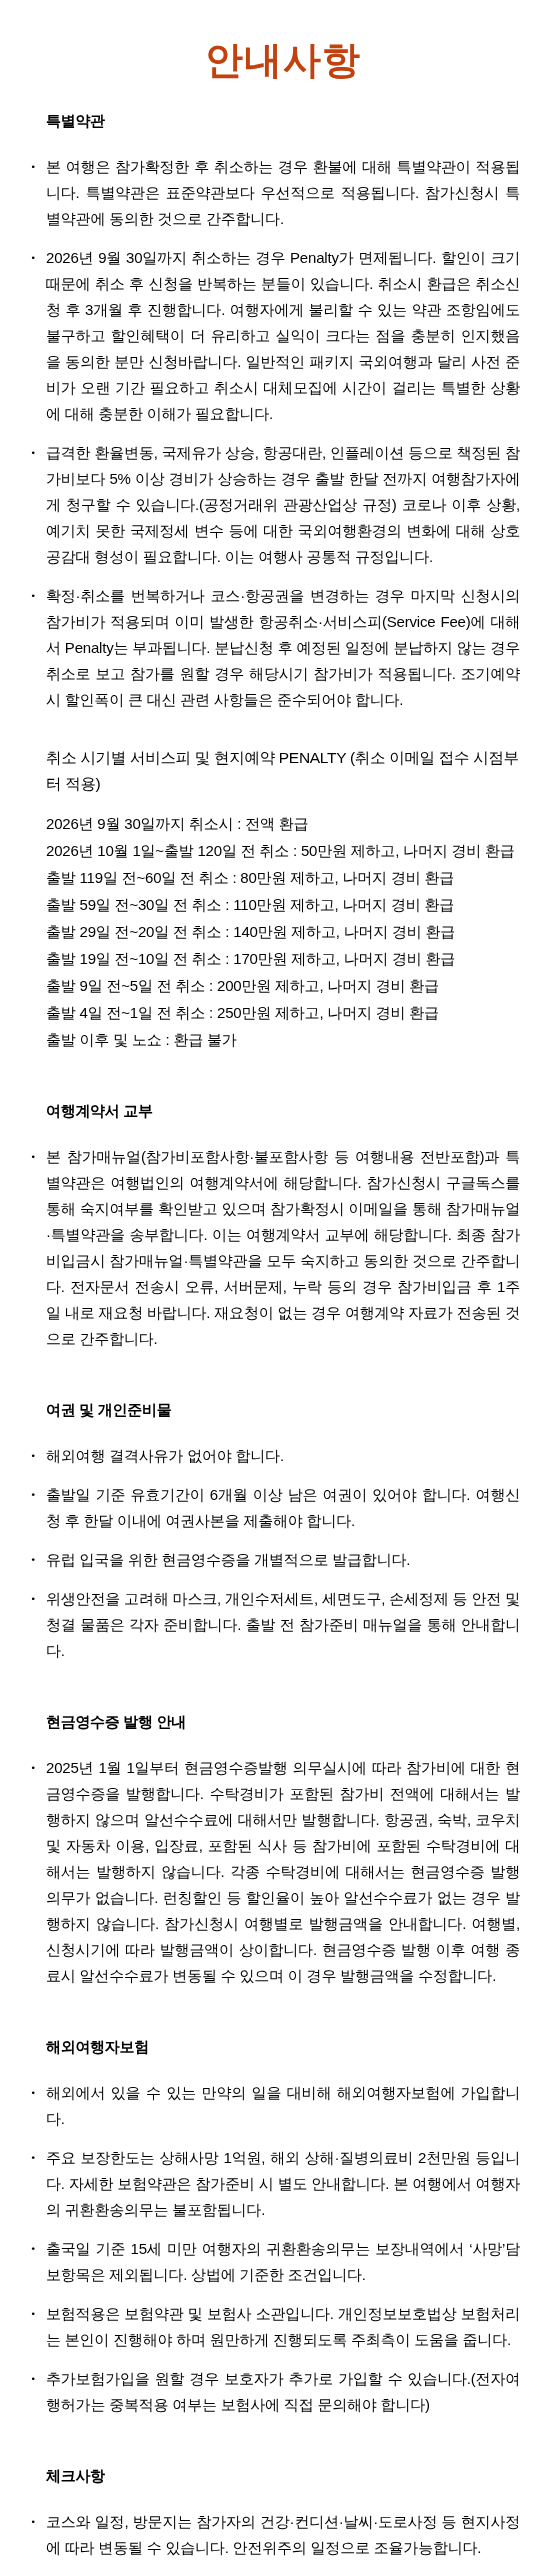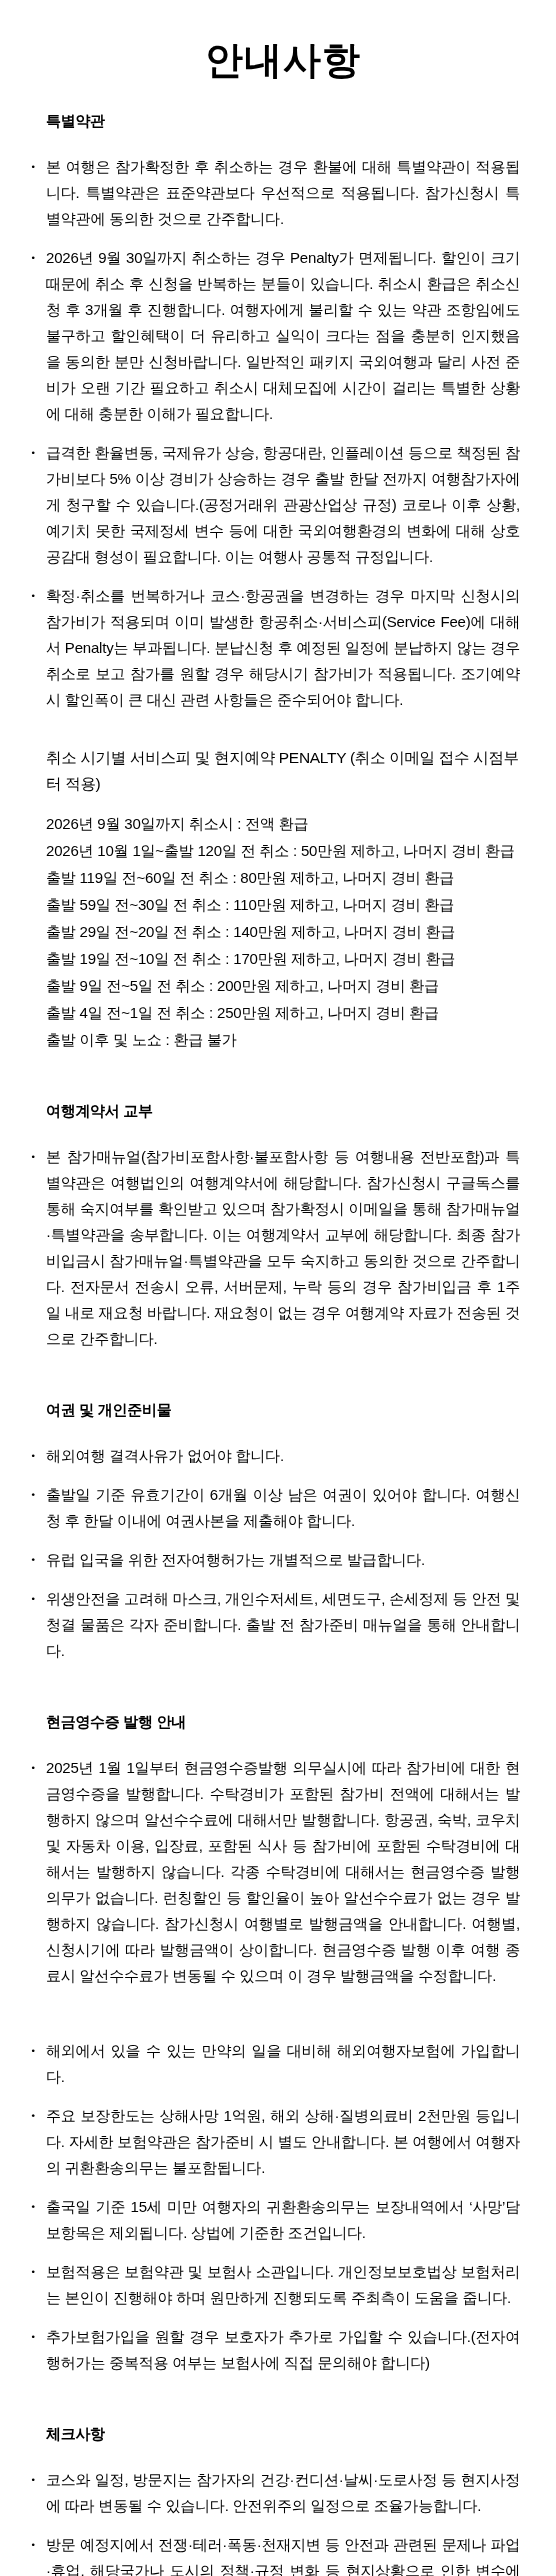--- a/index.html
+++ b/index.html
@@ -61,21 +61,21 @@
   .plain {
     font-size:15px;
     line-height:27px;
     letter-spacing:-0.2px;
   }
 </style>
 </head>
 <body>
 
 <div class="page">
-  <h1 class="doc-title" style="color: #000000;">안내사항</h1>
+  <h1 class="doc-title" style="color: #c2410c;">안내사항</h1>
   <div>
       <section class="section">
         <h2 class="sec-heading">특별약관</h2>
         <div class="li"><span class="marker">•</span><span class="txt"><span>본 여행은 참가확정한 후 취소하는 경우 환불에 대해 특별약관이 적용됩니다. 특별약관은 표준약관보다 우선적으로 적용됩니다. 참가신청시 특별약관에 동의한 것으로 간주합니다.</span></span></div>
         <div class="li"><span class="marker">•</span><span class="txt"><span>2026년 9월 30일까지 취소하는 경우 Penalty가 면제됩니다. 할인이 크기 때문에 취소 후 신청을 반복하는 분들이 있습니다. 취소시 환급은 취소신청 후 3개월 후 진행합니다. 여행자에게 불리할 수 있는 약관 조항임에도 불구하고 할인혜택이 더 유리하고 실익이 크다는 점을 충분히 인지했음을 동의한 분만 신청바랍니다. 일반적인 패키지 국외여행과 달리 사전 준비가 오랜 기간 필요하고 취소시 대체모집에 시간이 걸리는 특별한 상황에 대해 충분한 이해가 필요합니다.</span></span></div>
         <div class="li"><span class="marker">•</span><span class="txt"><span>급격한 환율변동, 국제유가 상승, 항공대란, 인플레이션 등으로 책정된 참가비보다 5% 이상 경비가 상승하는 경우 출발 한달 전까지 여행참가자에게 청구할 수 있습니다.(공정거래위 관광산업상 규정) 코로나 이후 상황, 예기치 못한 국제정세 변수 등에 대한 국외여행환경의 변화에 대해 상호 공감대 형성이 필요합니다. 이는 여행사 공통적 규정입니다.</span></span></div>
         <div class="li"><span class="marker">•</span><span class="txt"><span>확정·취소를 번복하거나 코스·항공권을 변경하는 경우 마지막 신청시의 참가비가 적용되며 이미 발생한 항공취소·서비스피(Service Fee)에 대해서 Penalty는 부과됩니다. 분납신청 후 예정된 일정에 분납하지 않는 경우 취소로 보고 참가를 원할 경우 해당시기 참가비가 적용됩니다. 조기예약시 할인폭이 큰 대신 관련 사항들은 준수되어야 합니다.</span></span></div>
         <div class="subheading">취소 시기별 서비스피 및 현지예약 PENALTY (취소 이메일 접수 시점부터 적용)</div>
         <div class="plain">2026년 9월 30일까지 취소시 : 전액 환급</div>
         <div class="plain">2026년 10월 1일~출발 120일 전 취소 : 50만원 제하고, 나머지 경비 환급</div>
@@ -88,28 +88,29 @@
         <div class="plain">출발 이후 및 노쇼 : 환급 불가</div>
       </section>
       <section class="section">
         <h2 class="sec-heading">여행계약서 교부</h2>
         <div class="li"><span class="marker">•</span><span class="txt"><span>본 참가매뉴얼(참가비포함사항·불포함사항 등 여행내용 전반포함)과 특별약관은 여행법인의 여행계약서에 해당합니다. 참가신청시 구글독스를 통해 숙지여부를 확인받고 있으며 참가확정시 이메일을 통해 참가매뉴얼·특별약관을 송부합니다. 이는 여행계약서 교부에 해당합니다. 최종 참가비입금시 참가매뉴얼·특별약관을 모두 숙지하고 동의한 것으로 간주합니다. </span><b>전자문서 전송시 오류, 서버문제, 누락 등의 경우 참가비입금 후 1주일 내로 재요청 바랍니다. 재요청이 없는 경우 여행계약 자료가 전송된 것으로 간주합니다.</b></span></div>
       </section>
       <section class="section">
         <h2 class="sec-heading">여권 및 개인준비물</h2>
         <div class="li"><span class="marker">•</span><span class="txt"><span>해외여행 결격사유가 없어야 합니다.</span></span></div>
         <div class="li"><span class="marker bold">•</span><span class="txt"><b>출발일 기준 유효기간이 6개월 이상 남은 여권이 있어야 합니다.</b><span> 여행신청 후 한달 이내에 여권사본을 제출해야 합니다.</span></span></div>
-        <div class="li"><span class="marker bold">•</span><span class="txt"><b>유럽 입국을 위한 전자여행허가는 개별적으로 발급합니다.</b></span></div>
+        <div class="li"><span class="marker bold">•</span><span class="txt"><b>유럽 입국을 위한 현금영수증을 개별적으로 발급합니다.</b></span></div>
         <div class="li"><span class="marker">•</span><span class="txt"><span>위생안전을 고려해 마스크, 개인수저세트, 세면도구, 손세정제 등 안전 및 청결 물품은 각자 준비합니다. 출발 전 참가준비 매뉴얼을 통해 안내합니다.</span></span></div>
       </section>
       <section class="section">
         <h2 class="sec-heading">현금영수증 발행 안내</h2>
         <div class="li"><span class="marker">•</span><span class="txt"><span>2025년 1월 1일부터 현금영수증발행 의무실시에 따라 참가비에 대한 현금영수증을 발행합니다. </span><b>수탁경비가 포함된 참가비 전액에 대해서는 발행하지 않으며 알선수수료에 대해서만 발행합니다.</b><span> 항공권, 숙박, 코우치 및 자동차 이용, 입장료, 포함된 식사 등 참가비에 포함된 수탁경비에 대해서는 발행하지 않습니다. 각종 수탁경비에 대해서는 현금영수증 발행 의무가 없습니다. 런칭할인 등 할인율이 높아 알선수수료가 없는 경우 발행하지 않습니다. 참가신청시 여행별로 발행금액을 안내합니다. 여행별, 신청시기에 따라 발행금액이 상이합니다. 현금영수증 발행 이후 여행 종료시 알선수수료가 변동될 수 있으며 이 경우 발행금액을 수정합니다.</span></span></div>
       </section>
       <section class="section">
+        <h2 class="sec-heading">해외여행자보험</h2>
         <div class="li"><span class="marker">•</span><span class="txt"><span>해외에서 있을 수 있는 만약의 일을 대비해 해외여행자보험에 가입합니다.</span></span></div>
         <div class="li"><span class="marker bold">•</span><span class="txt"><b>주요 보장한도는 상해사망 1억원, 해외 상해·질병의료비 2천만원 등입니다.</b><span> 자세한 보험약관은 참가준비 시 별도 안내합니다. 본 여행에서 여행자의 </span><b>귀환환송의무는 불포함됩니다.</b></span></div>
         <div class="li"><span class="marker bold">•</span><span class="txt"><b>출국일 기준 15세 미만 여행자의 귀환환송의무는 보장내역에서 ‘사망’담보항목은 제외됩니다.</b><span> 상법에 기준한 조건입니다.</span></span></div>
         <div class="li"><span class="marker">•</span><span class="txt"><span>보험적용은 보험약관 및 보험사 소관입니다. 개인정보보호법상 보험처리는 본인이 진행해야 하며 원만하게 진행되도록 주최측이 도움을 줍니다.</span></span></div>
         <div class="li"><span class="marker">•</span><span class="txt"><span>추가보험가입을 원할 경우 보호자가 추가로 가입할 수 있습니다.(전자여행허가는 중복적용 여부는 보험사에 직접 문의해야 합니다)</span></span></div>
       </section>
       <section class="section">
         <h2 class="sec-heading">체크사항</h2>
         <div class="li"><span class="marker">•</span><span class="txt"><span>코스와 일정, 방문지는 참가자의 건강·컨디션·날씨·도로사정 등 현지사정에 따라 변동될 수 있습니다. 안전위주의 일정으로 조율가능합니다.</span></span></div>
         <div class="li"><span class="marker">•</span><span class="txt"><span>방문 예정지에서 전쟁·테러·폭동·천재지변 등 안전과 관련된 문제나 파업·휴업, 해당국가나 도시의 정책·규정 변화 등 현지상황으로 인한 변수에 대해서도 주최측에 귀책사유가 있지 않습니다. 이는 국외여행에서 일반적 조항입니다.</span></span></div>

